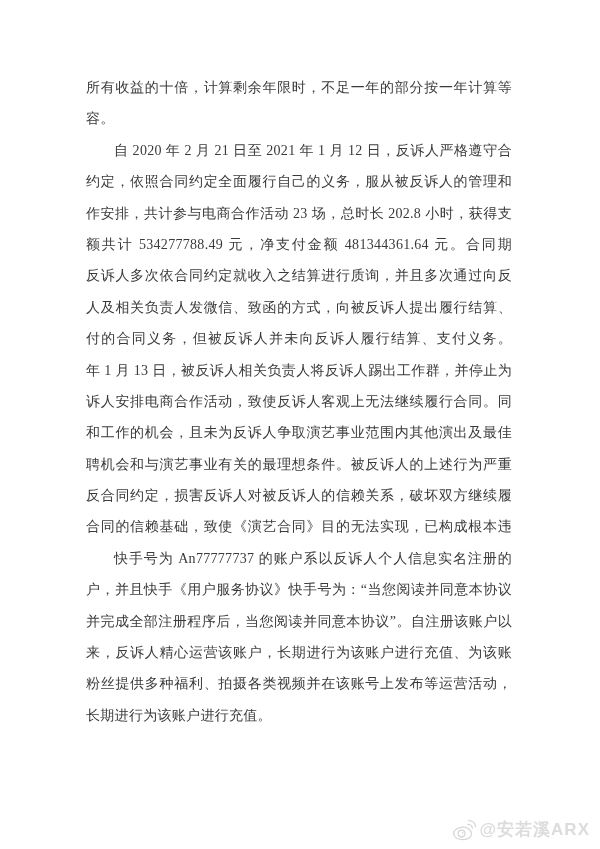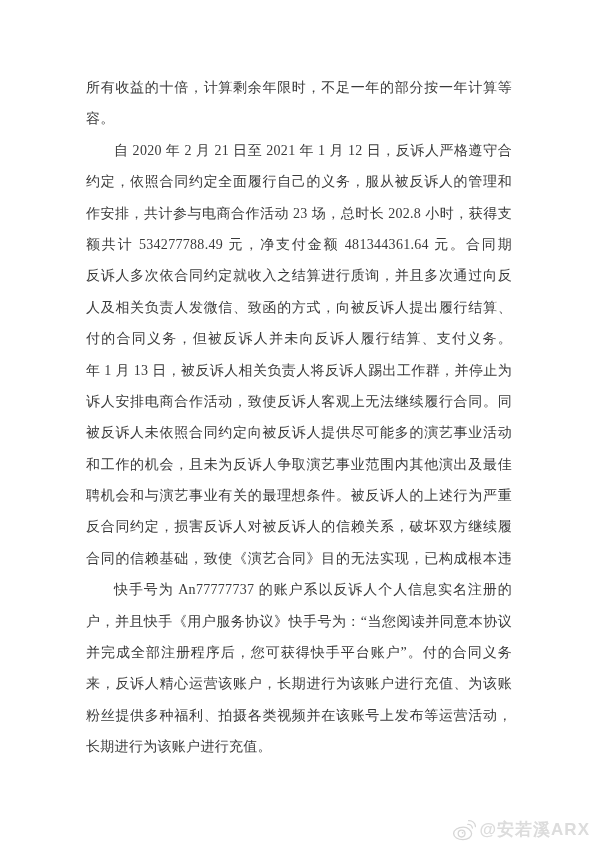--- a/index.html
+++ b/index.html
@@ -66,28 +66,27 @@
       <div class="line last">容。</div>
       <div class="line indent">自 2020 年 2 月 21 日至 2021 年 1 月 12 日，反诉人严格遵守合同</div>
       <div class="line">约定，依照合同约定全面履行自己的义务，服从被反诉人的管理和工</div>
       <div class="line">作安排，共计参与电商合作活动 23 场，总时长 202.8 小时，获得支付金</div>
       <div class="line">额共计 534277788.49 元，净支付金额 481344361.64 元。合同期内，</div>
       <div class="line">反诉人多次依合同约定就收入之结算进行质询，并且多次通过向反诉</div>
       <div class="line">人及相关负责人发微信、致函的方式，向被反诉人提出履行结算、支</div>
       <div class="line">付的合同义务，但被反诉人并未向反诉人履行结算、支付义务。2021</div>
       <div class="line">年 1 月 13 日，被反诉人相关负责人将反诉人踢出工作群，并停止为反</div>
       <div class="line">诉人安排电商合作活动，致使反诉人客观上无法继续履行合同。同时，</div>
-      <div class="line">被反诉人未依照合同约定向被反诉人提供尽可能多的演艺事业活动</div>
       <div class="line">和工作的机会，且未为反诉人争取演艺事业范围内其他演出及最佳受</div>
       <div class="line">聘机会和与演艺事业有关的最理想条件。被反诉人的上述行为严重违</div>
       <div class="line">反合同约定，损害反诉人对被反诉人的信赖关系，破坏双方继续履行</div>
       <div class="line last">合同的信赖基础，致使《演艺合同》目的无法实现，已构成根本违约。</div>
       <div class="line indent">快手号为 An77777737 的账户系以反诉人个人信息实名注册的账</div>
       <div class="line">户，并且快手《用户服务协议》快手号为：“当您阅读并同意本协议</div>
-      <div class="line">并完成全部注册程序后，您可获得快手平台账户”。付的合同义务</div>
+      <div class="line">并完成全部注册程序后，当您阅读并同意本协议”。自注册该账户以</div>
       <div class="line">来，反诉人精心运营该账户，长期进行为该账户进行充值、为该账户的</div>
       <div class="line">粉丝提供多种福利、拍摄各类视频并在该账号上发布等运营活动，为</div>
       <div class="line last">长期进行为该账户进行充值。</div>
     </div>
 
   <div class="watermark">
     <span>
       <svg width="24" height="22" viewBox="0 0 24 22" fill="none" stroke="#d6d6d6" stroke-width="1.3" stroke-linecap="round">
         <path d="M11.5 8.2 C6 8.2 1.6 11 1.6 14.6 C1.6 18.2 6 20.6 11 20.6 C16 20.6 19.6 18 19.6 14.8 C19.6 11.4 15.6 8.2 11.5 8.2 Z"></path>
         <circle cx="9.6" cy="14.6" r="3.4"></circle>

